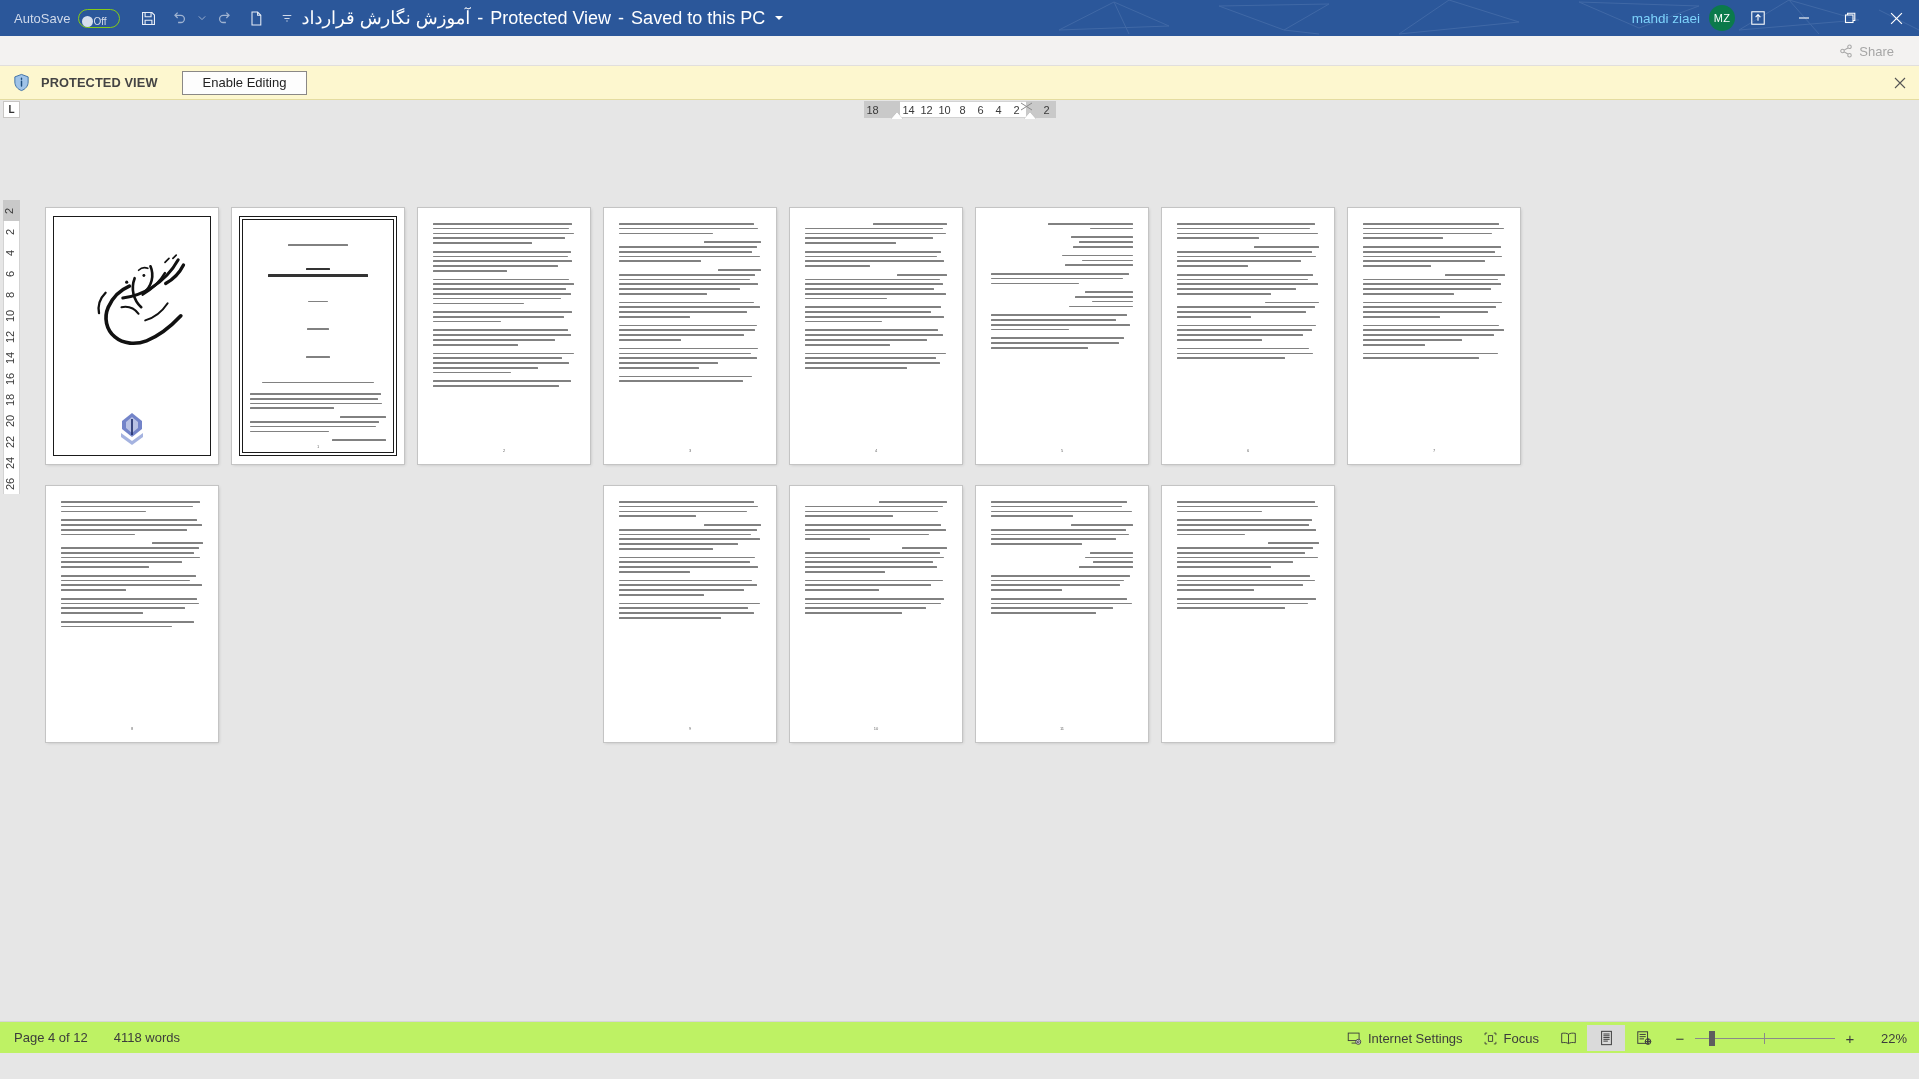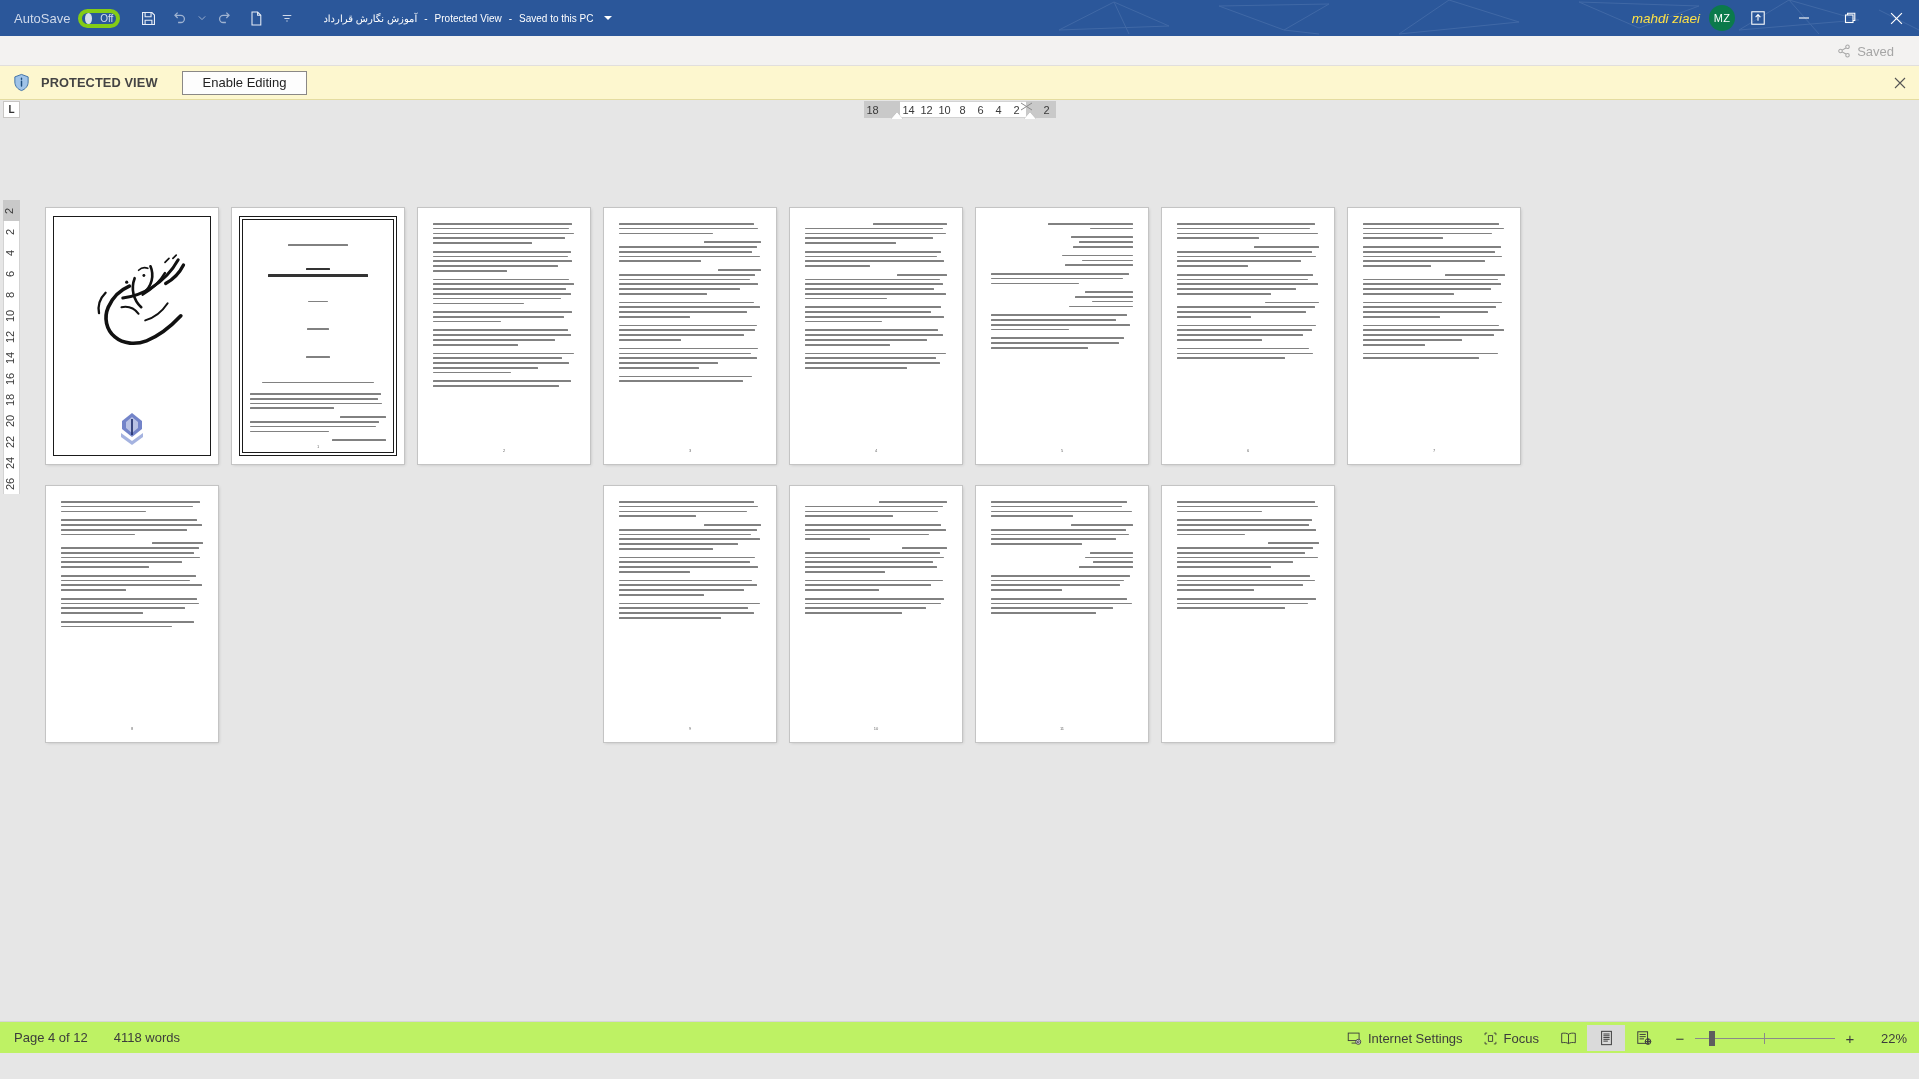--- a/index.html
+++ b/index.html
@@ -24,55 +24,54 @@
   .tb-pattern {
     position: absolute; right: 0; top: 0; bottom: 0; width: 900px;
     opacity: .25; pointer-events: none;
   }
   .autosave {
     display: flex; align-items: center; gap: 8px;
     margin-left: 14px; color: #cfd9ea; font-size: 13px;
   }
   .toggle {
     width: 42px; height: 19px; border-radius: 10px;
-    border: 4px solid #84cc16; display: flex; align-items: center;
-    padding: 0 3px; gap: 8px; font-size: 10px; color: #d6deec;
+    border: 1px solid #84cc16; display: flex; align-items: flex-end;
+    padding: 0 3px; gap: 0; font-size: 10px; color: #d6deec;
   }
   .toggle .knob { width: 11px; height: 11px; border-radius: 50%; background: #d6deec; }
   .qat { display: flex; align-items: center; gap: 3px; margin-left: 14px; }
   .qat-btn {
     width: 28px; height: 28px; display: flex; align-items: center;
     justify-content: center; border-radius: 2px;
   }
   .qat-btn svg { display: block; }
   .doc-title {
-    margin-left: 22px;
     display: flex; align-items: center; gap: 7px;
-    font-size: 10px; white-space: nowrap;
+    font-size: 18px; white-space: nowrap;
     position: relative; z-index: 2;
   }
   .doc-title .fa { direction: rtl; unicode-bidi: embed; }
   .caret-dn {
     width: 0; height: 0; border-left: 4px solid transparent;
     border-right: 4px solid transparent; border-top: 4px solid #fff;
     margin-left: 3px;
   }
   .search-box {
     position: absolute; left: 678px; top: 5px;
     width: 362px; height: 25px;
     background: #4a72ae; border-radius: 2px;
     display: flex; align-items: center; gap: 10px;
     padding-left: 10px; color: #dfe6f2; font-size: 13px;
     z-index: 2;
   }
   .tb-right {
     position: absolute; right: 0; top: 0; height: 36px;
     display: flex; align-items: center; z-index: 3;
   }
-  .user-name { font-size: 13.5px; margin-right: 9px; color: #fde047; font-style: italic; }
+  .user-name { font-size: 13.5px; margin-right: 9px; color: #7dd3fc; }
   .avatar {
     width: 26px; height: 26px; border-radius: 50%; background: #0b7a4b;
     color: #fff; font-size: 11px; display: flex; align-items: center;
     justify-content: center; letter-spacing: .3px;
   }
   .ribbon-display { width: 46px; height: 36px; display:flex; align-items:center; justify-content:center; }
   .wbtn {
     width: 46px; height: 36px; display: flex; align-items: center;
     justify-content: center; color: #fff; font-size: 14px;
   }
@@ -336,21 +335,21 @@
 </div>
 
 <div class="ribbonbar">
   <div class="share-btn">
     <svg width="14" height="14" viewBox="0 0 16 16" fill="none" stroke="#a6a6a6" stroke-width="1.2">
       <circle cx="12" cy="3.2" r="2"></circle>
         <circle cx="4" cy="8" r="2"></circle>
         <circle cx="12" cy="12.8" r="2"></circle>
       <path d="M5.8 7l4.4-2.5M5.8 9l4.4 2.5"></path>
     </svg>
-    <span>Saved</span>
+    <span>Share</span>
   </div>
 </div>
 
 <div class="pvbar">
   <svg class="pv-icon" viewBox="0 0 20 20">
     <path d="M10 1.5l7 2.6v5.4c0 4.3-3 7.6-7 9-4-1.4-7-4.7-7-9V4.1z" fill="#9fc3e8" stroke="#3a6ea5" stroke-width="1"></path>
     <path d="M10 5.4v1.3M10 8.6v5" stroke="#1d4e7d" stroke-width="1.5" stroke-linecap="round"></path>
   </svg>
   <span class="pv-strong">PROTECTED VIEW</span>
   <div class="enable-btn">Enable Editing</div>

